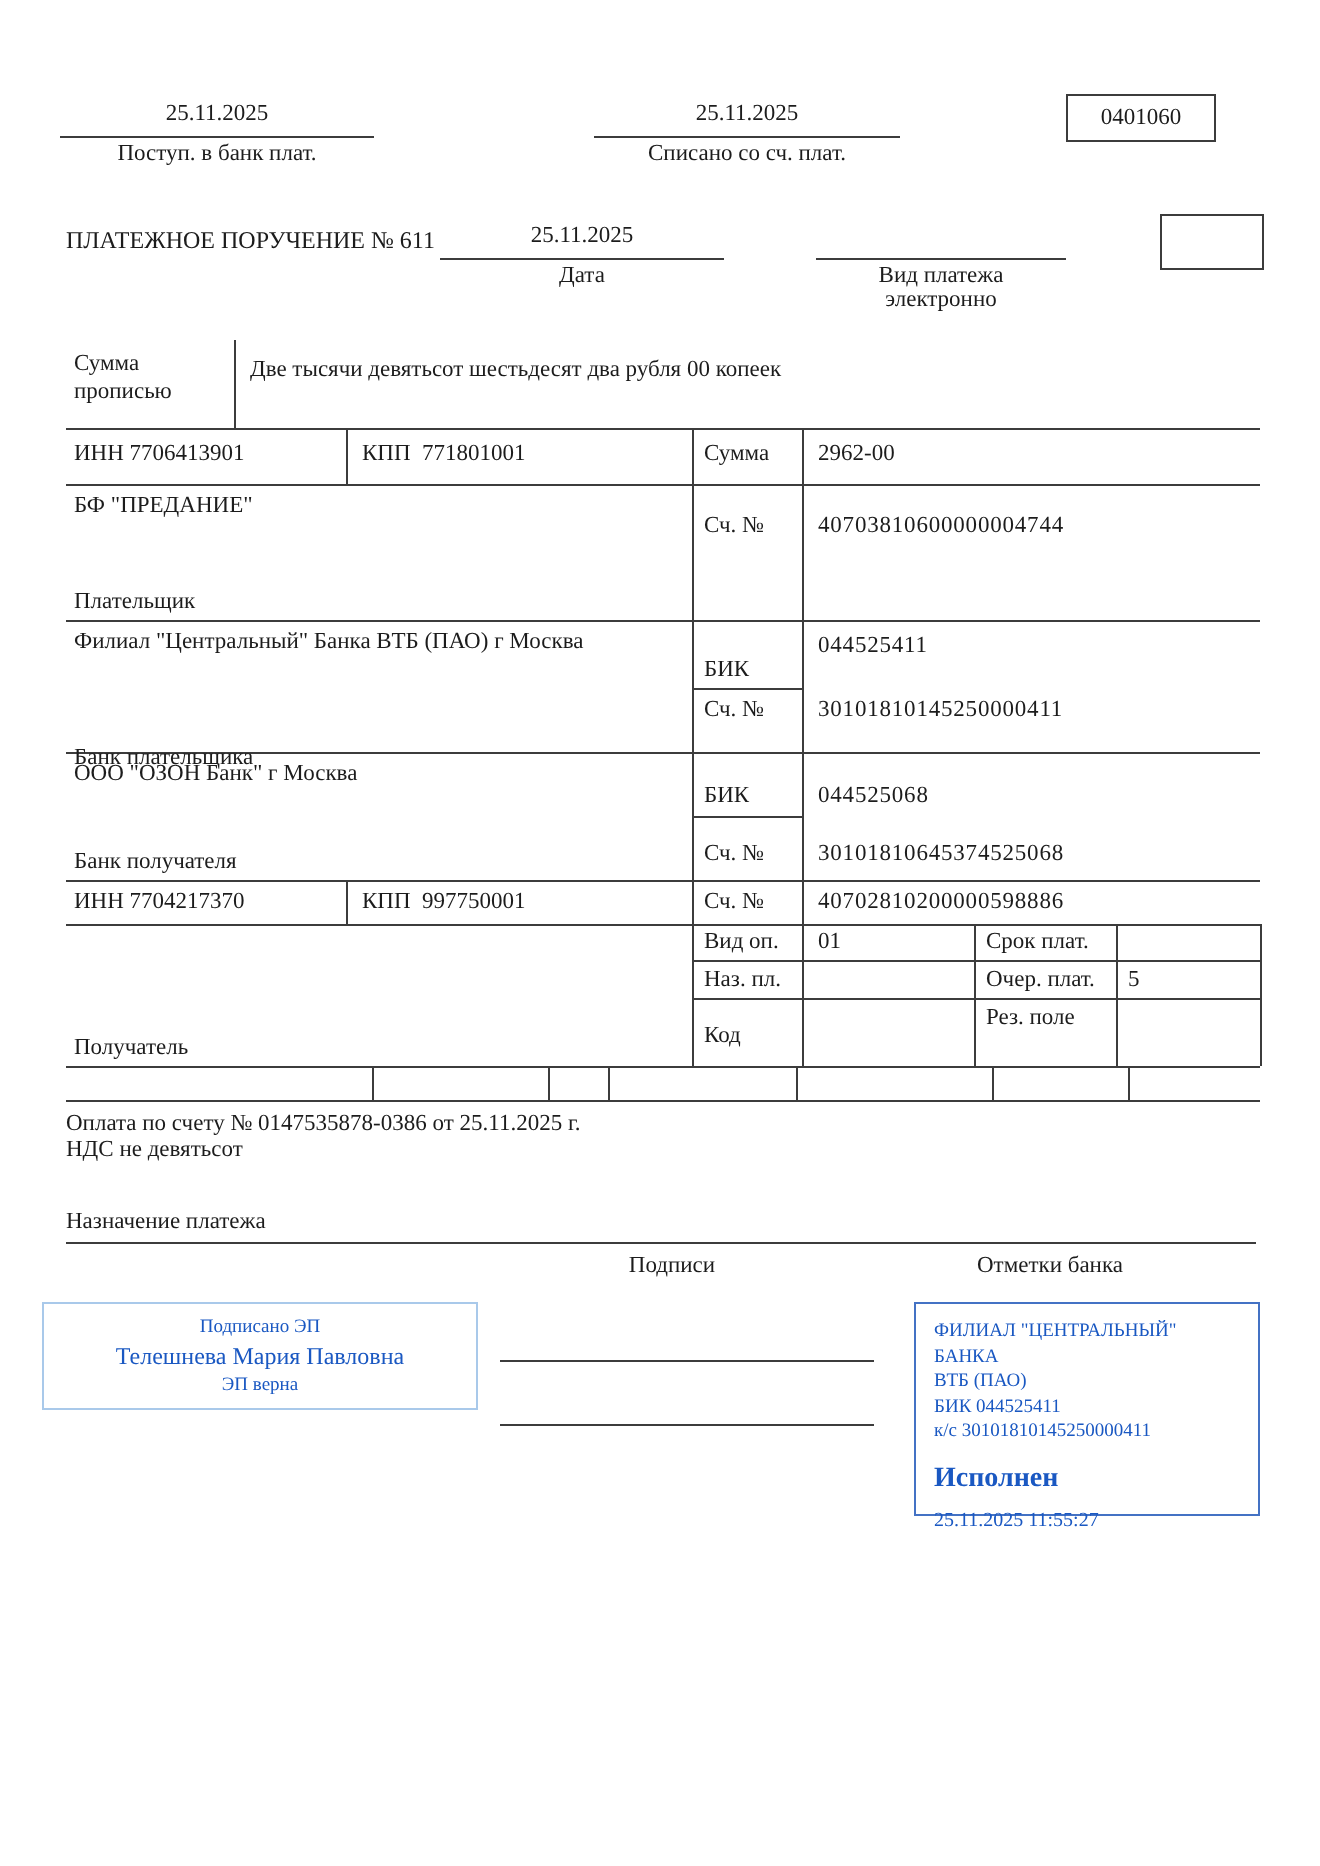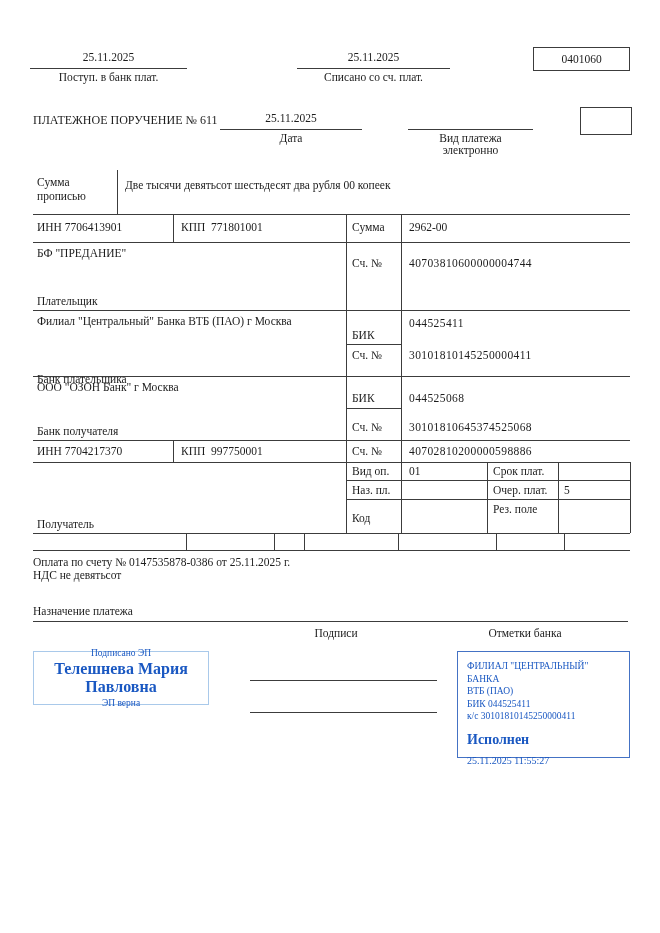--- a/index.html
+++ b/index.html
@@ -22,42 +22,42 @@
   .vline{position:absolute;width:0;border-left:1px solid var(--line);}
   .box{position:absolute;border:1px solid var(--line);}
   .acct{letter-spacing:.4px;}
   .title{font-size:12px;}
   .esign-box{
     position:absolute;border:1px solid var(--esign-border);
     display:flex;flex-direction:column;justify-content:center;align-items:center;
     gap:2px;color:var(--blue);text-align:center;
   }
   .esign-small{font-size:9.5px;}
-  .esign-name{font-size:16px;font-weight:bold;}
+  .esign-name{font-size:12px;font-weight:normal;}
   .stamp-box{
     position:absolute;border:1.5px solid var(--stamp-border);
     color:var(--blue);padding:8px 9px;line-height:12.5px;font-size:9.5px;
   }
   .stamp-status{font-size:14px;font-weight:bold;margin-top:9px;line-height:15px;}
   .stamp-dt{font-size:10px;margin-top:7px;line-height:13px;}
 </style>
 </head>
 <body>
 
 <div class="page">
 
   <div class="abs ctr" style="left:30px;top:51px;width:157px;">25.11.2025</div>
   <div class="hline" style="left:30px;top:68px;width:157px;"></div>
   <div class="abs ctr" style="left:30px;top:71px;width:157px;">Поступ. в банк плат.</div>
 
   <div class="abs ctr" style="left:297px;top:51px;width:153px;">25.11.2025</div>
   <div class="hline" style="left:297px;top:68px;width:153px;"></div>
   <div class="abs ctr" style="left:297px;top:71px;width:153px;">Списано со сч. плат.</div>
 
-  <div class="box ctr" style="left:533px;top:47px;width:97px;height:24px;line-height:22px;">0401060</div>
+  <div class="box ctr" style="left:533px;top:47px;width:75px;height:24px;line-height:22px;">0401060</div>
 
   <div class="abs title" style="left:33px;top:113px;">ПЛАТЕЖНОЕ ПОРУЧЕНИЕ № 611</div>
 
   <div class="abs ctr" style="left:220px;top:112px;width:142px;">25.11.2025</div>
   <div class="hline" style="left:220px;top:129px;width:142px;"></div>
   <div class="abs ctr" style="left:220px;top:132px;width:142px;">Дата</div>
 
   <div class="abs ctr" style="left:408px;top:112px;width:125px;margin-top:32px;">электронно</div>
   <div class="hline" style="left:408px;top:129px;width:125px;"></div>
   <div class="abs ctr" style="left:408px;top:132px;width:125px;">Вид платежа</div>
@@ -142,21 +142,21 @@
   <div class="abs" style="left:493px;top:503px;">Рез. поле</div>
 
   <div class="abs" style="left:33px;top:556px;width:560px;">Оплата по счету № 0147535878-0386 от 25.11.2025 г.</div>
   <div class="abs" style="left:33px;top:569px;width:560px;">НДС не девятьсот</div>
   <div class="abs" style="left:33px;top:605px;">Назначение платежа</div>
   <div class="hline" style="left:33px;top:621px;width:595px;"></div>
 
   <div class="abs ctr" style="left:256px;top:627px;width:160px;">Подписи</div>
   <div class="abs ctr" style="left:445px;top:627px;width:160px;">Отметки банка</div>
 
-  <div class="esign-box" style="left:33px;top:651px;width:176px;height:54px;">
+  <div class="esign-box" style="left:21px;top:651px;width:218px;height:54px;">
     <div class="esign-small">Подписано ЭП</div>
     <div class="esign-name">Телешнева Мария Павловна</div>
     <div class="esign-small">ЭП верна</div>
   </div>
 
   <div class="hline" style="left:250px;top:680px;width:187px;"></div>
   <div class="hline" style="left:250px;top:712px;width:187px;"></div>
 
   <div class="stamp-box" style="left:457px;top:651px;width:173px;height:107px;">
     <div>ФИЛИАЛ "ЦЕНТРАЛЬНЫЙ" БАНКА</div>

